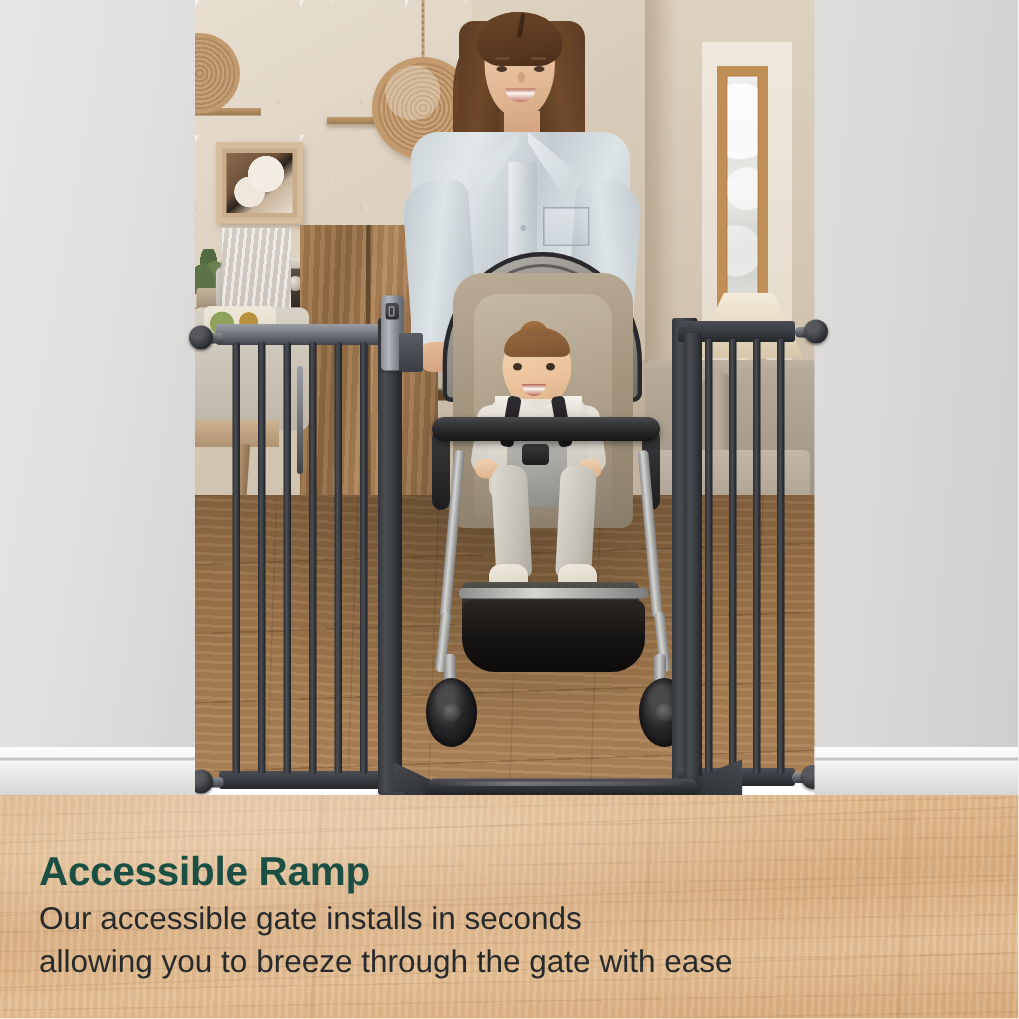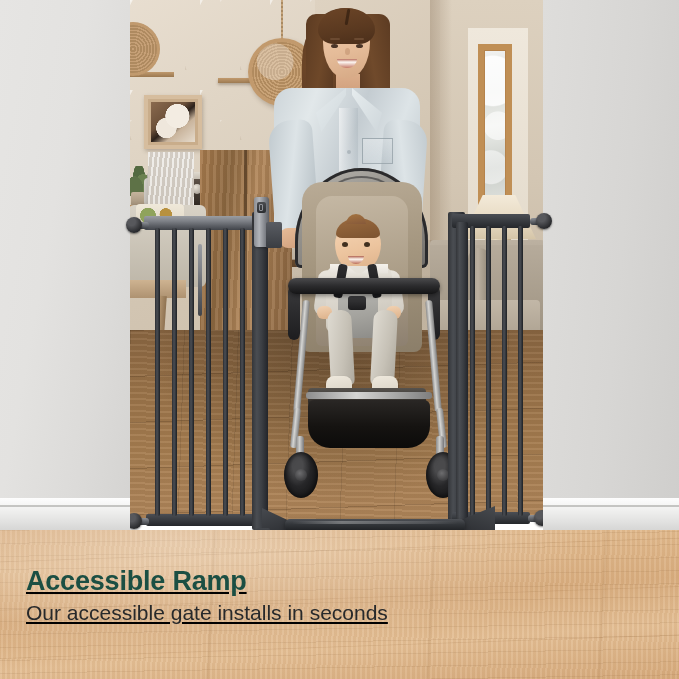--- a/index.html
+++ b/index.html
@@ -640,21 +640,21 @@
       linear-gradient(93deg, rgba(150,105,60,0) 0 31%, rgba(150,105,60,.14) 31.3%, rgba(150,105,60,0) 31.8%),
       linear-gradient(93deg, rgba(150,105,60,0) 0 63%, rgba(150,105,60,.12) 63.3%, rgba(150,105,60,0) 63.8%),
       linear-gradient(93deg, rgba(150,105,60,0) 0 88%, rgba(150,105,60,.12) 88.3%, rgba(150,105,60,0) 88.8%);
   }
   .floor-sheen {
     position:absolute; left:0; top:530px; width:679px; height:149px;
     background:radial-gradient(ellipse at 26% 8%, rgba(255,255,255,.30) 0%, rgba(255,255,255,0) 58%);
   }
 
   
-  .caption { position:absolute; left:26px; top:566px; width:620px;text-decoration:underline; }
+  .caption { position:absolute; left:26px; top:566px; width:620px; }
   .cap-head {
     font-size:27px; font-weight:bold; letter-spacing:-.2px;
     color:#1b4f43; line-height:1.12; white-space:nowrap;
   }
   .cap-line {
     font-size:21px; color:#27292b; line-height:1.38; white-space:nowrap;
   }
   .cap-body { margin-top:3px; }
 </style>
 </head>
@@ -869,16 +869,17 @@
   <div class="fg-baseboard" style="clip-path:polygon(543px 0,679px 0,679px 100%,543px 100%);"></div>
   <div class="fg-floor"></div>
   <div class="fg-floor-seams"></div>
   <div class="fg-floor-vseams"></div>
   <div class="floor-sheen"></div>
 
   <div class="caption">
     <div class="cap-head">Accessible Ramp</div>
     <div class="cap-body">
       <div class="cap-line">Our accessible gate installs in seconds</div>
+      <div class="cap-line">allowing you to breeze through the gate with ease</div>
     </div>
   </div>
 
 </div>
 
 </body></html>

